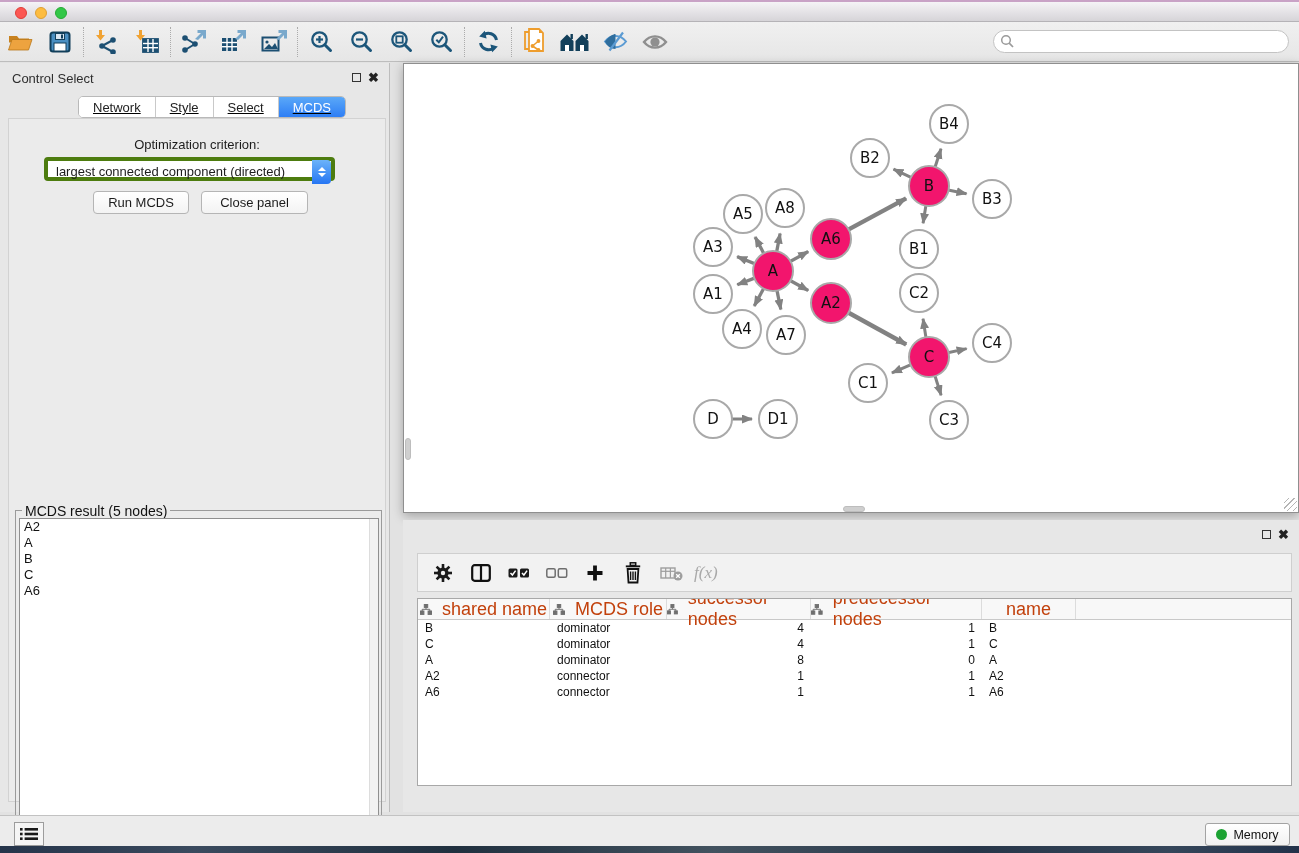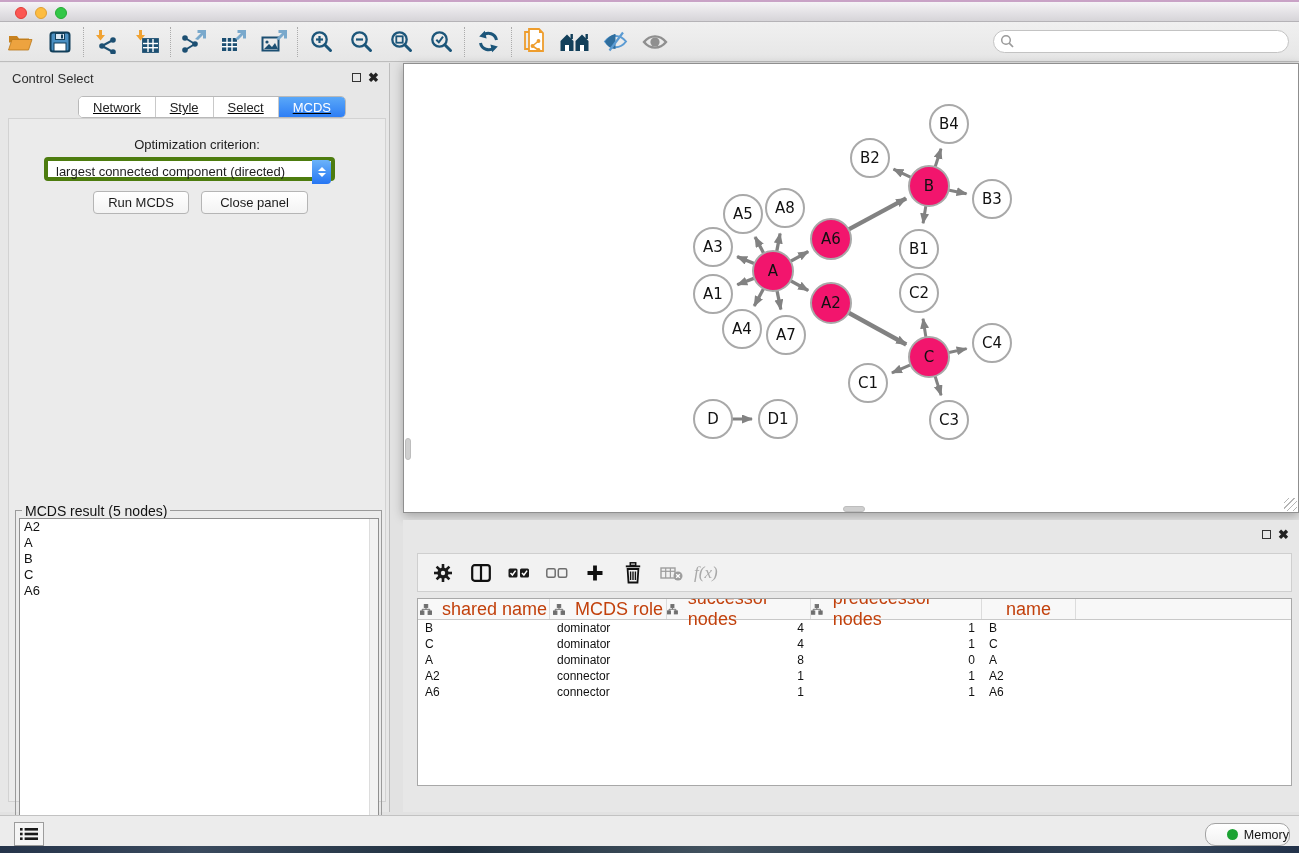--- a/index.html
+++ b/index.html
@@ -87,21 +87,21 @@
   .trow .tc { font-size:12px; color:#111; line-height:16px; padding:0 7px; white-space:nowrap; overflow:hidden; }
   .tc.num { text-align:right; }
 
   #tp-tabs { position:absolute; left:269px; top:268px; }
 
   
   #statusbar { left:0; top:815px; width:1299px; height:31px; background:#ececec; border-top:1px solid #c2c2c2; }
   #list-btn { position:absolute; left:14px; top:6px; width:30px; height:24px; background:#f5f5f5; border:1px solid #9c9c9c;
     display:flex; align-items:center; justify-content:center; }
   #memory-btn { position:absolute; right:9px; top:7px; width:85px; height:23px; background:linear-gradient(#fff,#f1f1f1);
-    border:1px solid #a3a3a3; border-radius:10px; display:flex; align-items:center; justify-content:flex-end; gap:6px;
+    border:1px solid #a3a3a3; border-radius:3px; display:flex; align-items:center; justify-content:center; gap:6px;
     font-size:12.5px; color:#111; }
   #memory-dot { width:11px; height:11px; border-radius:50%; background:#1ca233; }
   #desktop-strip { left:0; top:846px; width:1299px; height:7px;
     background:linear-gradient(90deg,#25344a,#3a4a5e 15%,#20303f 35%,#42525f 55%,#273649 75%,#35465a 90%,#22324a); }
 </style>
 </head>
 <body>
 
 <div class="abs" id="titlebar">
   <div class="lights">

